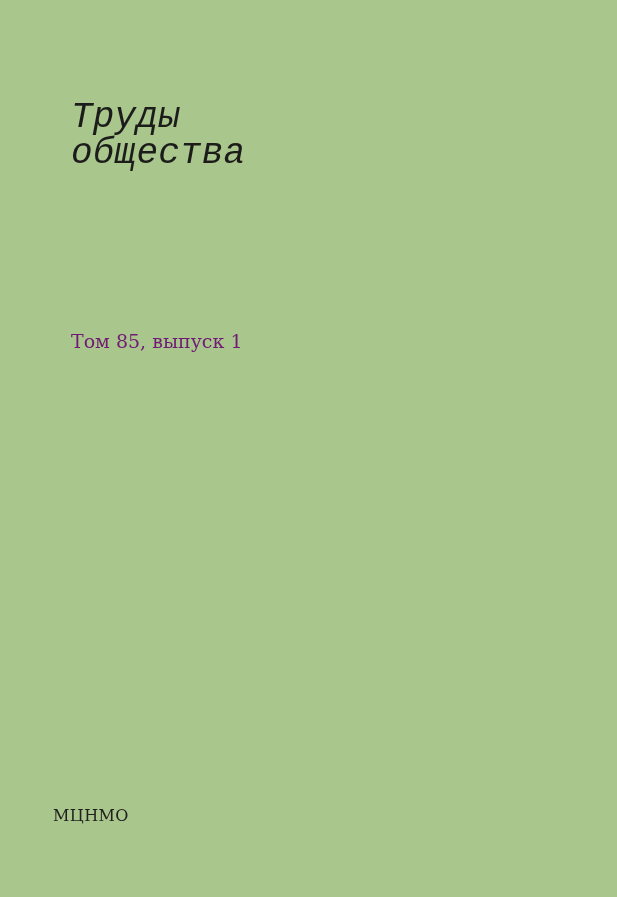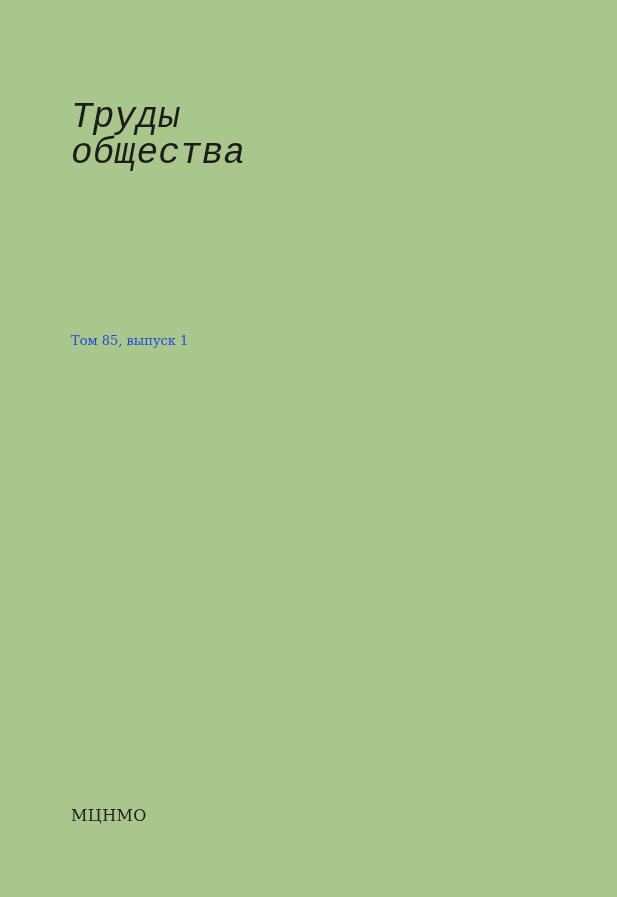--- a/index.html
+++ b/index.html
@@ -33,27 +33,27 @@
     line-height: 36px;
     color: #1c1c1a;
     letter-spacing: 0.2px;
     white-space: nowrap;
   }
   .volume {
     position: absolute;
     left: 71px;
     top: 331px;
     font-family: "DejaVu Serif", serif;
-    font-size: 13px;
+    font-size: 19px;
     line-height: 20px;
-    color: #1d4ed8;
+    color: #701a75;
   }
   .publisher {
     position: absolute;
-    left: 71px;
+    left: 53px;
     top: 806px;
     font-family: "DejaVu Serif", serif;
     font-size: 16px;
     letter-spacing: 0.4px;
     color: #1f1f1d;
   }
 </style>
 </head>
 <body>
 

